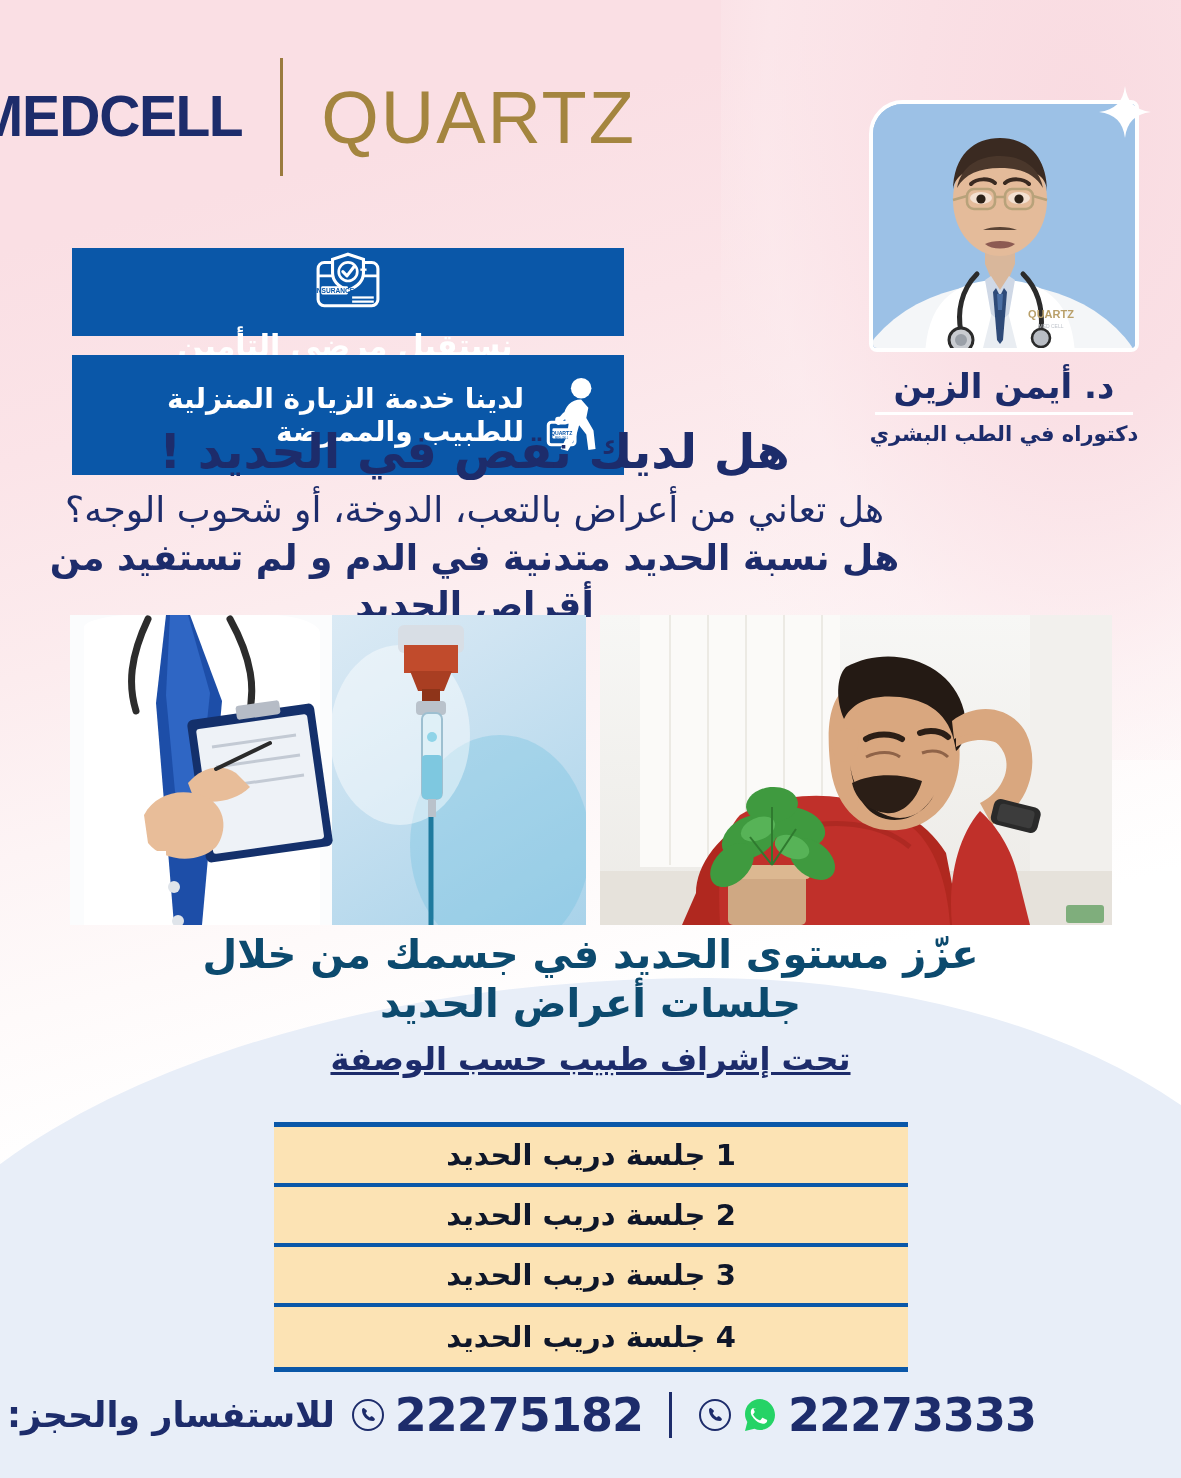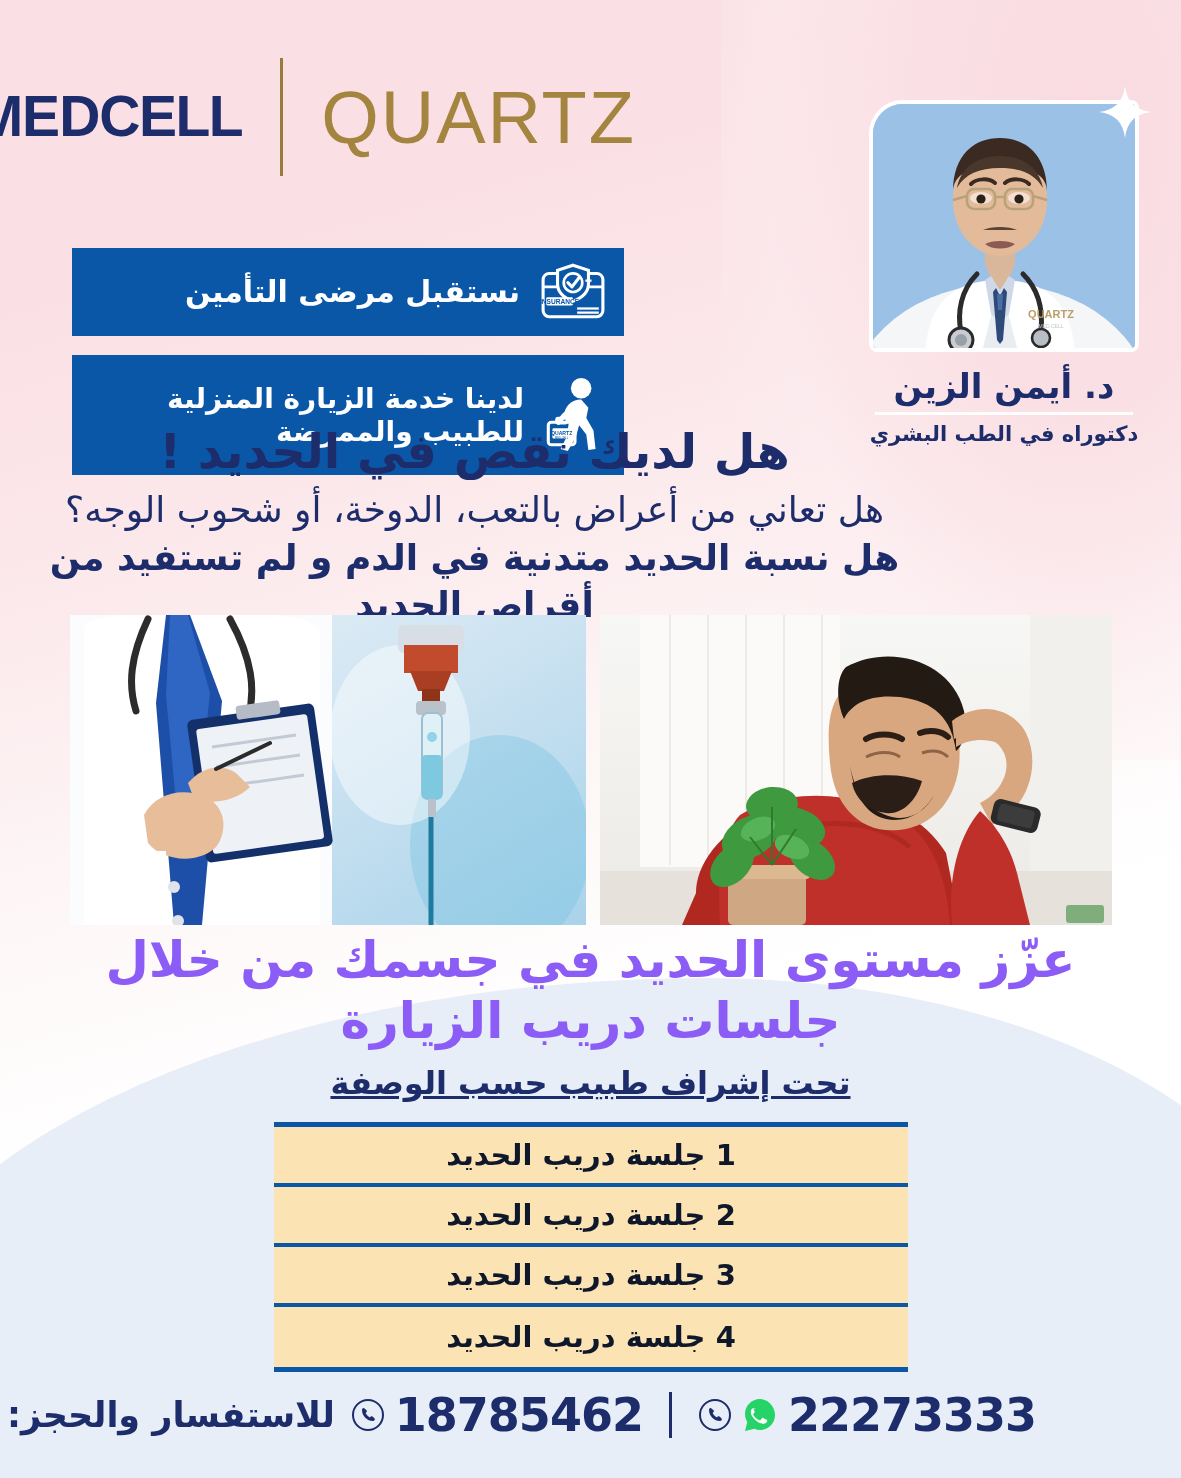--- a/index.html
+++ b/index.html
@@ -113,21 +113,21 @@
   .badge {
     position: absolute;
     background: #0a57a8;
     display: flex;
     align-items: center;
     justify-content: flex-start;
     padding: 0 18px;
     direction: rtl;
     gap: 14px;
   }
-  .badge-1 { top: 198px; right: 557px; left: 72px; height: 88px; }
+  .badge-1 { top: 198px; right: 557px; left: 72px; height: 88px; flex-direction: column; }
   .badge-2 { top: 305px; right: 557px; left: 72px; height: 120px; }
 
   .badge-text {
     flex: 1;
     color: #ffffff;
     font-size: 30px;
     font-weight: 700;
     line-height: 1.18;
     text-align: right;
     padding-right: 6px;
@@ -232,22 +232,22 @@
 
   
   .cta-block {
     position: absolute;
     top: 930px; left: 0;
     width: 1181px;
     text-align: center;
     padding: 0 66px;
   }
   .cta-line1, .cta-line2 {
-    color: #8b5cf6;
-    font-size: 50px;
+    color: #0c4a6e;
+    font-size: 40px;
     font-weight: 700;
     line-height: 1.22;
   }
   .cta-sub {
     margin-top: 12px;
     color: #1d2c6b;
     font-size: 32px;
     font-weight: 700;
     text-decoration: underline;
   }
@@ -547,21 +547,21 @@
             <path d="M172 250 L172 192"></path>
           </g>
         </g>
         <rect x="466" y="290" width="38" height="18" rx="3" fill="#7fae7c"></rect>
       </svg>
     </div>
   </div>
 
   <div class="cta-block layer">
     <div class="cta-line1">عزّز مستوى الحديد في جسمك من خلال</div>
-    <div class="cta-line2">جلسات دريب الزيارة</div>
+    <div class="cta-line2">جلسات أعراض الحديد</div>
     <div class="cta-sub">تحت إشراف طبيب حسب الوصفة</div>
   </div>
 
   <div class="sessions layer">
     <div class="session-row">
       <span class="session-label">1 جلسة دريب الحديد</span>
     </div>
     <div class="session-row">
       <span class="session-label">2 جلسة دريب الحديد</span>
     </div>
@@ -574,21 +574,21 @@
   </div>
 
   <div class="footer layer">
     <span class="footer-label">للاستفسار والحجز:</span>
 
     <span class="phone-group">
       <svg class="phone-icon" viewBox="0 0 34 34">
         <circle cx="17" cy="17" r="15" fill="none" stroke="#1d2c6b" stroke-width="2"></circle>
         <path d="M11 12 C11 10.5 12.4 9.6 13.4 10.4 L15.3 12.1 C16.1 12.8 16 13.7 15.4 14.3 L14.6 15.1 C15.4 17 17 18.6 18.9 19.4 L19.7 18.6 C20.3 18 21.2 17.9 21.9 18.7 L23.6 20.6 C24.4 21.6 23.5 23 22 23 C16 23 11 18 11 12 Z" fill="#1d2c6b"></path>
       </svg>
-      <span class="phone-number">18785462</span>
+      <span class="phone-number">22275182</span>
     </span>
 
     <span class="footer-sep"></span>
 
     <span class="phone-group">
       <svg class="phone-icon" viewBox="0 0 34 34">
         <circle cx="17" cy="17" r="15" fill="none" stroke="#1d2c6b" stroke-width="2"></circle>
         <path d="M11 12 C11 10.5 12.4 9.6 13.4 10.4 L15.3 12.1 C16.1 12.8 16 13.7 15.4 14.3 L14.6 15.1 C15.4 17 17 18.6 18.9 19.4 L19.7 18.6 C20.3 18 21.2 17.9 21.9 18.7 L23.6 20.6 C24.4 21.6 23.5 23 22 23 C16 23 11 18 11 12 Z" fill="#1d2c6b"></path>
       </svg>
       <svg class="wa-icon" viewBox="0 0 36 36">

